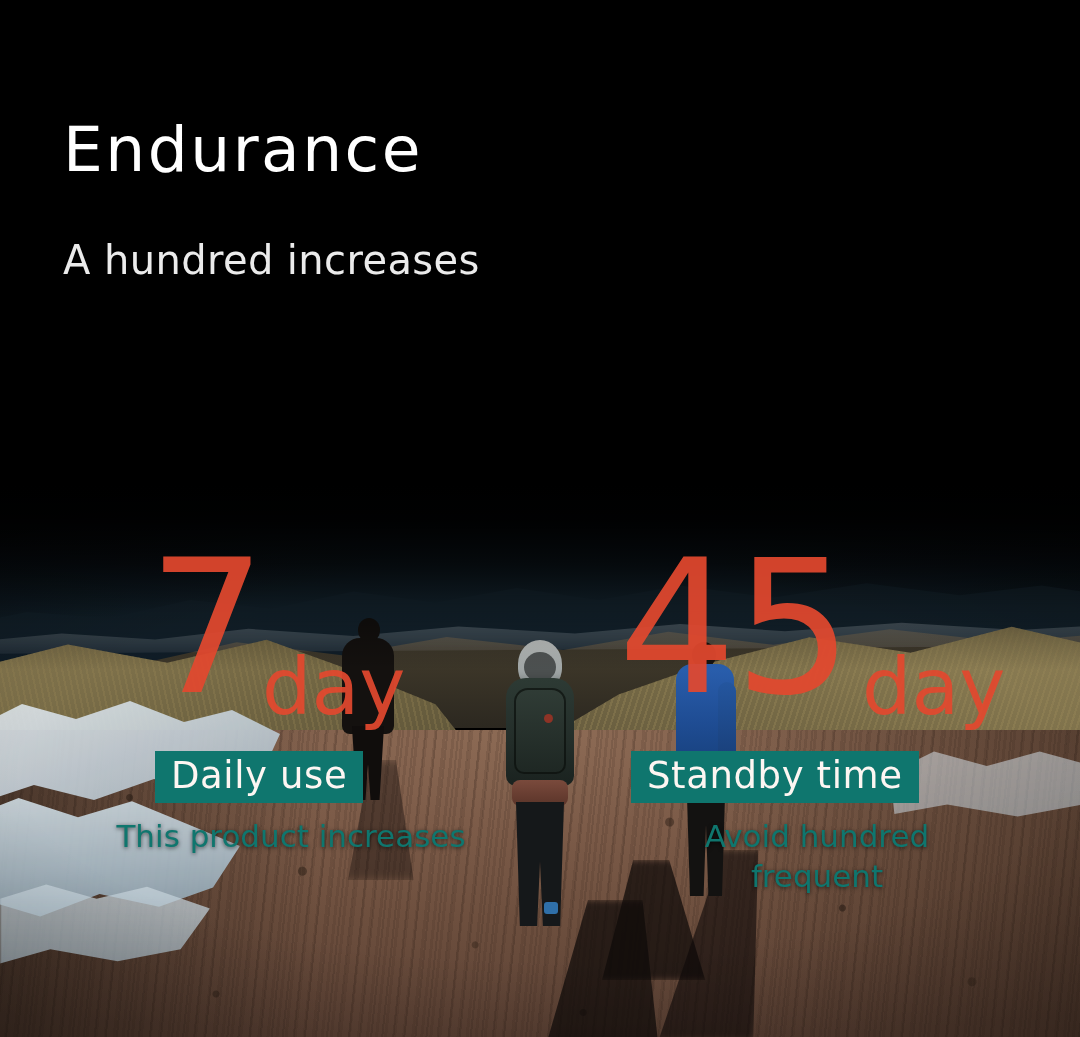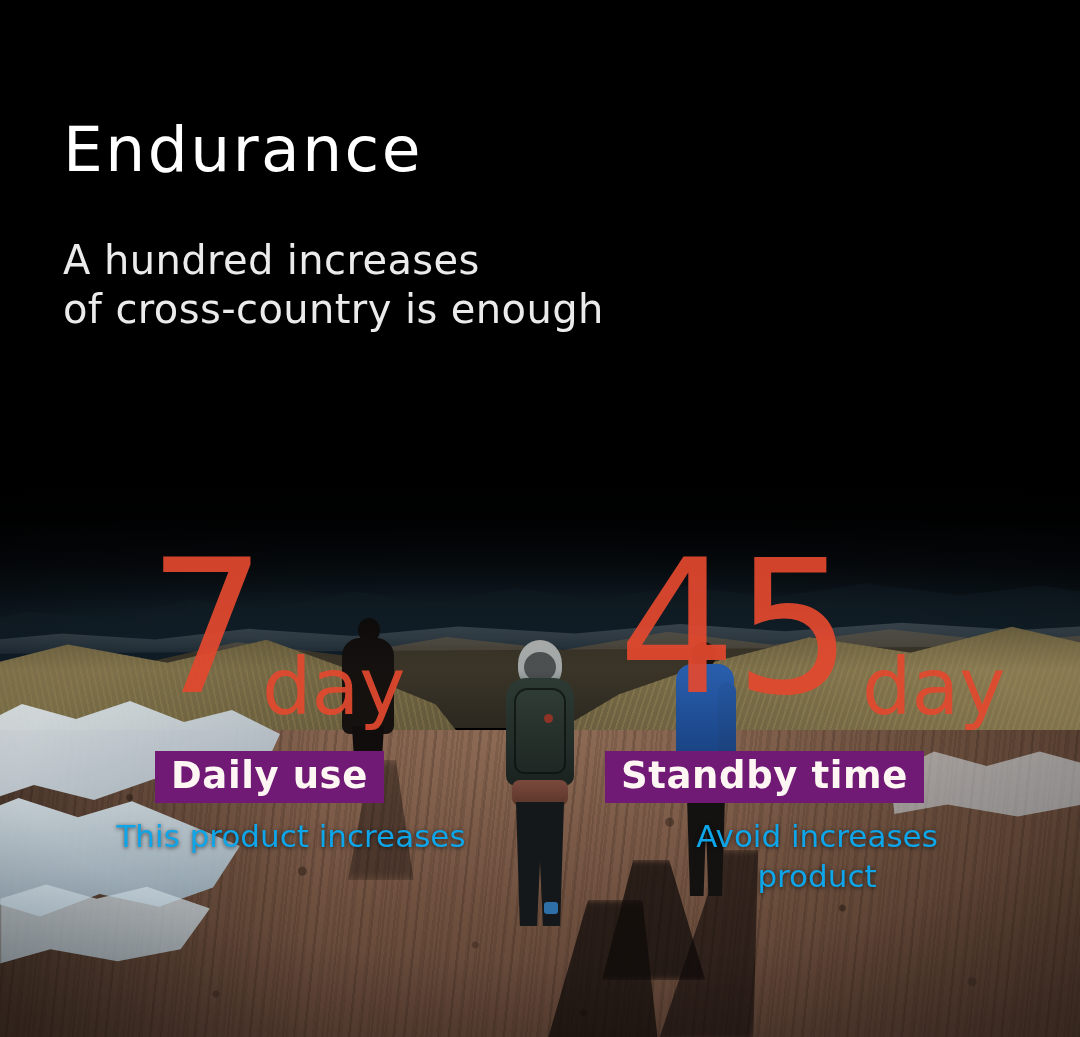--- a/index.html
+++ b/index.html
@@ -275,33 +275,33 @@
   .dayword {
     position:absolute;
     font-size:78px; font-weight:400; line-height:1;
     color:rgba(226,72,46,.93);
   }
   .day7  { left:262px; top:648px; }
   .day25 { left:862px; top:648px; }
 
   .badge {
     position:absolute;
-    background:#701a75;
+    background:#0f766e;
     color:#fdf6f2;
-    font-size:37px; font-weight:700; letter-spacing:.6px;
+    font-size:37px; font-weight:400; letter-spacing:.6px;
     padding:6px 16px 9px 16px;
     white-space:nowrap;
     line-height:1;
   }
   .badge-daily   { left:155px; top:751px; }
-  .badge-standby { left:605px; top:751px; }
+  .badge-standby { left:631px; top:751px; }
 
   .caption {
     position:absolute;
-    color:#0ea5e9;
+    color:#0f766e;
     font-size:31px; font-weight:400; line-height:1.28;
     text-align:center;
     text-shadow:0 1px 4px rgba(0,0,0,.65);
     white-space:nowrap;
   }
   .caption span { display:block; }
   .cap-left  { left:86px;  top:817px; width:410px; }
   .cap-right { left:652px; top:817px; width:330px; }
 </style>
 </head>
@@ -358,35 +358,34 @@
     </div>
 
     <div class="fade"></div>
     <div class="vignette"></div>
   </div>
 
   <div class="headline">Endurance</div>
 
   <div class="subline">
     <span>A hundred increases</span>
-    <span>of cross-country is enough</span>
   </div>
 
   <div class="stat stat-7">
     <div class="bignum num7">7</div>
     <div class="dayword day7">day</div>
     <div class="badge badge-daily">Daily use</div>
     <div class="caption cap-left">
       <span>This product increases</span>
     </div>
   </div>
 
   <div class="stat stat-25">
     <div class="bignum num25">45</div>
     <div class="dayword day25">day</div>
     <div class="badge badge-standby">Standby time</div>
     <div class="caption cap-right">
-      <span>Avoid increases</span>
-      <span>product</span>
+      <span>Avoid hundred</span>
+      <span>frequent</span>
     </div>
   </div>
 
 </div>
 
 </body></html>

